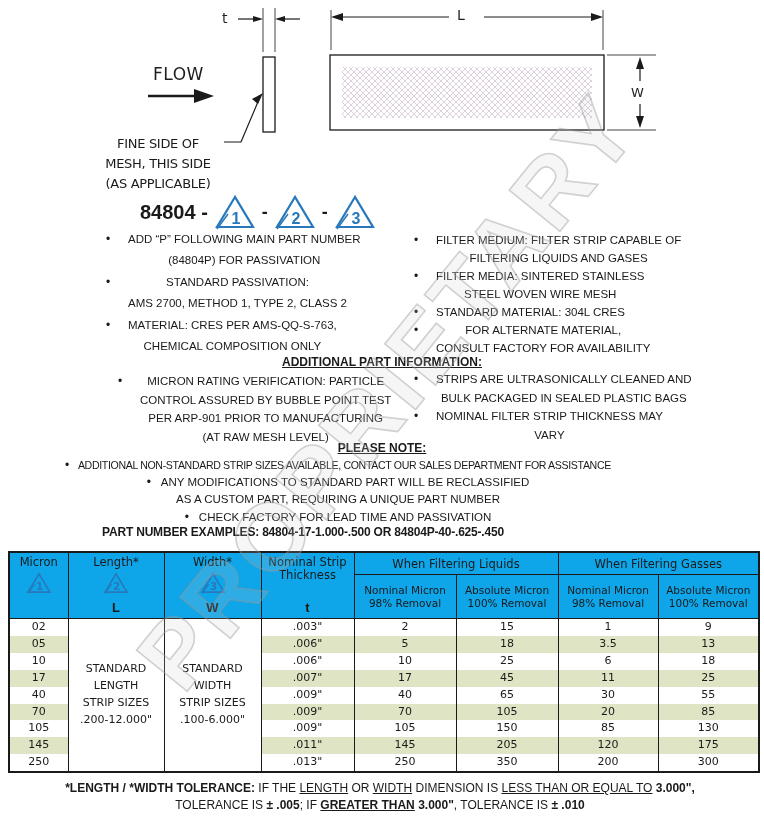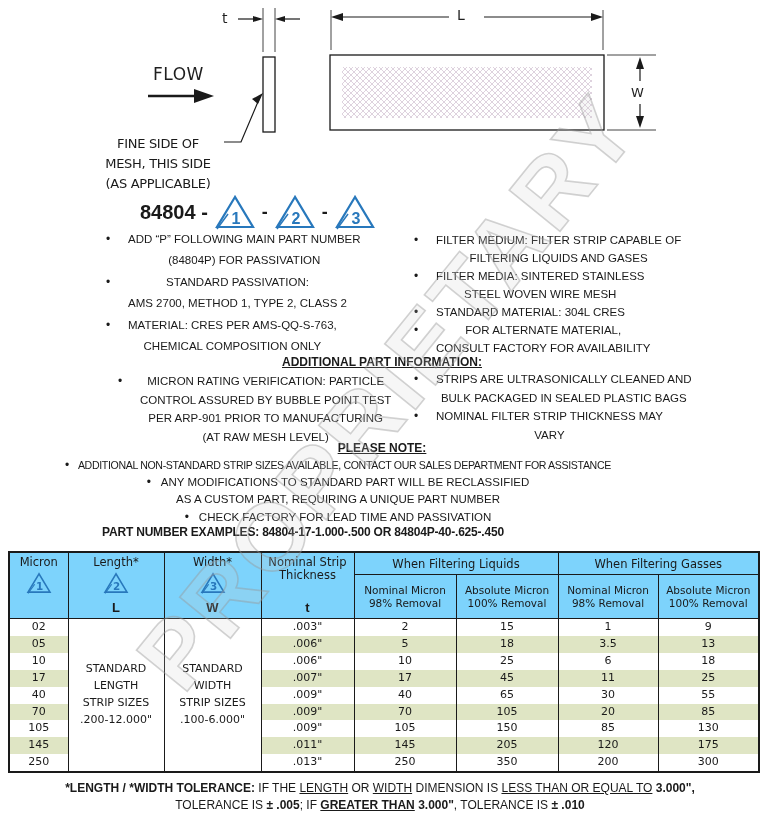--- a/index.html
+++ b/index.html
@@ -44,21 +44,21 @@
   .note-line .with-bullet::before{content:"\2022\00a0\00a0\00a0";font-size:12px;}
   .condensed{font-size:10.6px;letter-spacing:-.35px;}
 
   #examples{position:absolute;left:0;top:525px;width:606px;text-align:center;
     font-size:12px;font-weight:bold;letter-spacing:-.2px;}
 
   
   #data-table{position:absolute;left:8px;top:551px;border-collapse:collapse;table-layout:fixed;
     font-family:"DejaVu Sans",sans-serif;border:2px solid #1a1a1a;}
   #data-table th,#data-table td{border:1px solid #1a1a1a;padding:0;text-align:center;}
-  #data-table thead th{background:#7dd3fc;font-weight:normal;}
+  #data-table thead th{background:#0ea5e9;font-weight:normal;}
   .group-th{height:21px;font-size:11.5px;border-bottom:1px solid #1a1a1a;}
   .sub-th{height:43px;font-size:10.5px;line-height:13px;white-space:pre-line;border-bottom:2px solid #1a1a1a;}
   .col-th{height:64px;vertical-align:top;font-size:11.5px;border-bottom:2px solid #1a1a1a;}
   .col-th .hdr-stack{display:flex;flex-direction:column;align-items:center;height:64px;box-sizing:border-box;padding:3px 0 2px;}
   .col-th .hdr-word{font-size:11.5px;line-height:13px;white-space:pre-line;}
   .col-th .hdr-letter{font-weight:bold;font-size:13px;margin-top:auto;line-height:14px;font-family:"Liberation Sans",sans-serif;}
   .col-th .tri{margin-top:3px;}
   #data-table tbody td{height:16.9px;line-height:16.9px;font-size:11px;
     border-top:none;border-bottom:none;}
   #data-table tbody tr:nth-child(even) td{background:#dfe5c4;}

